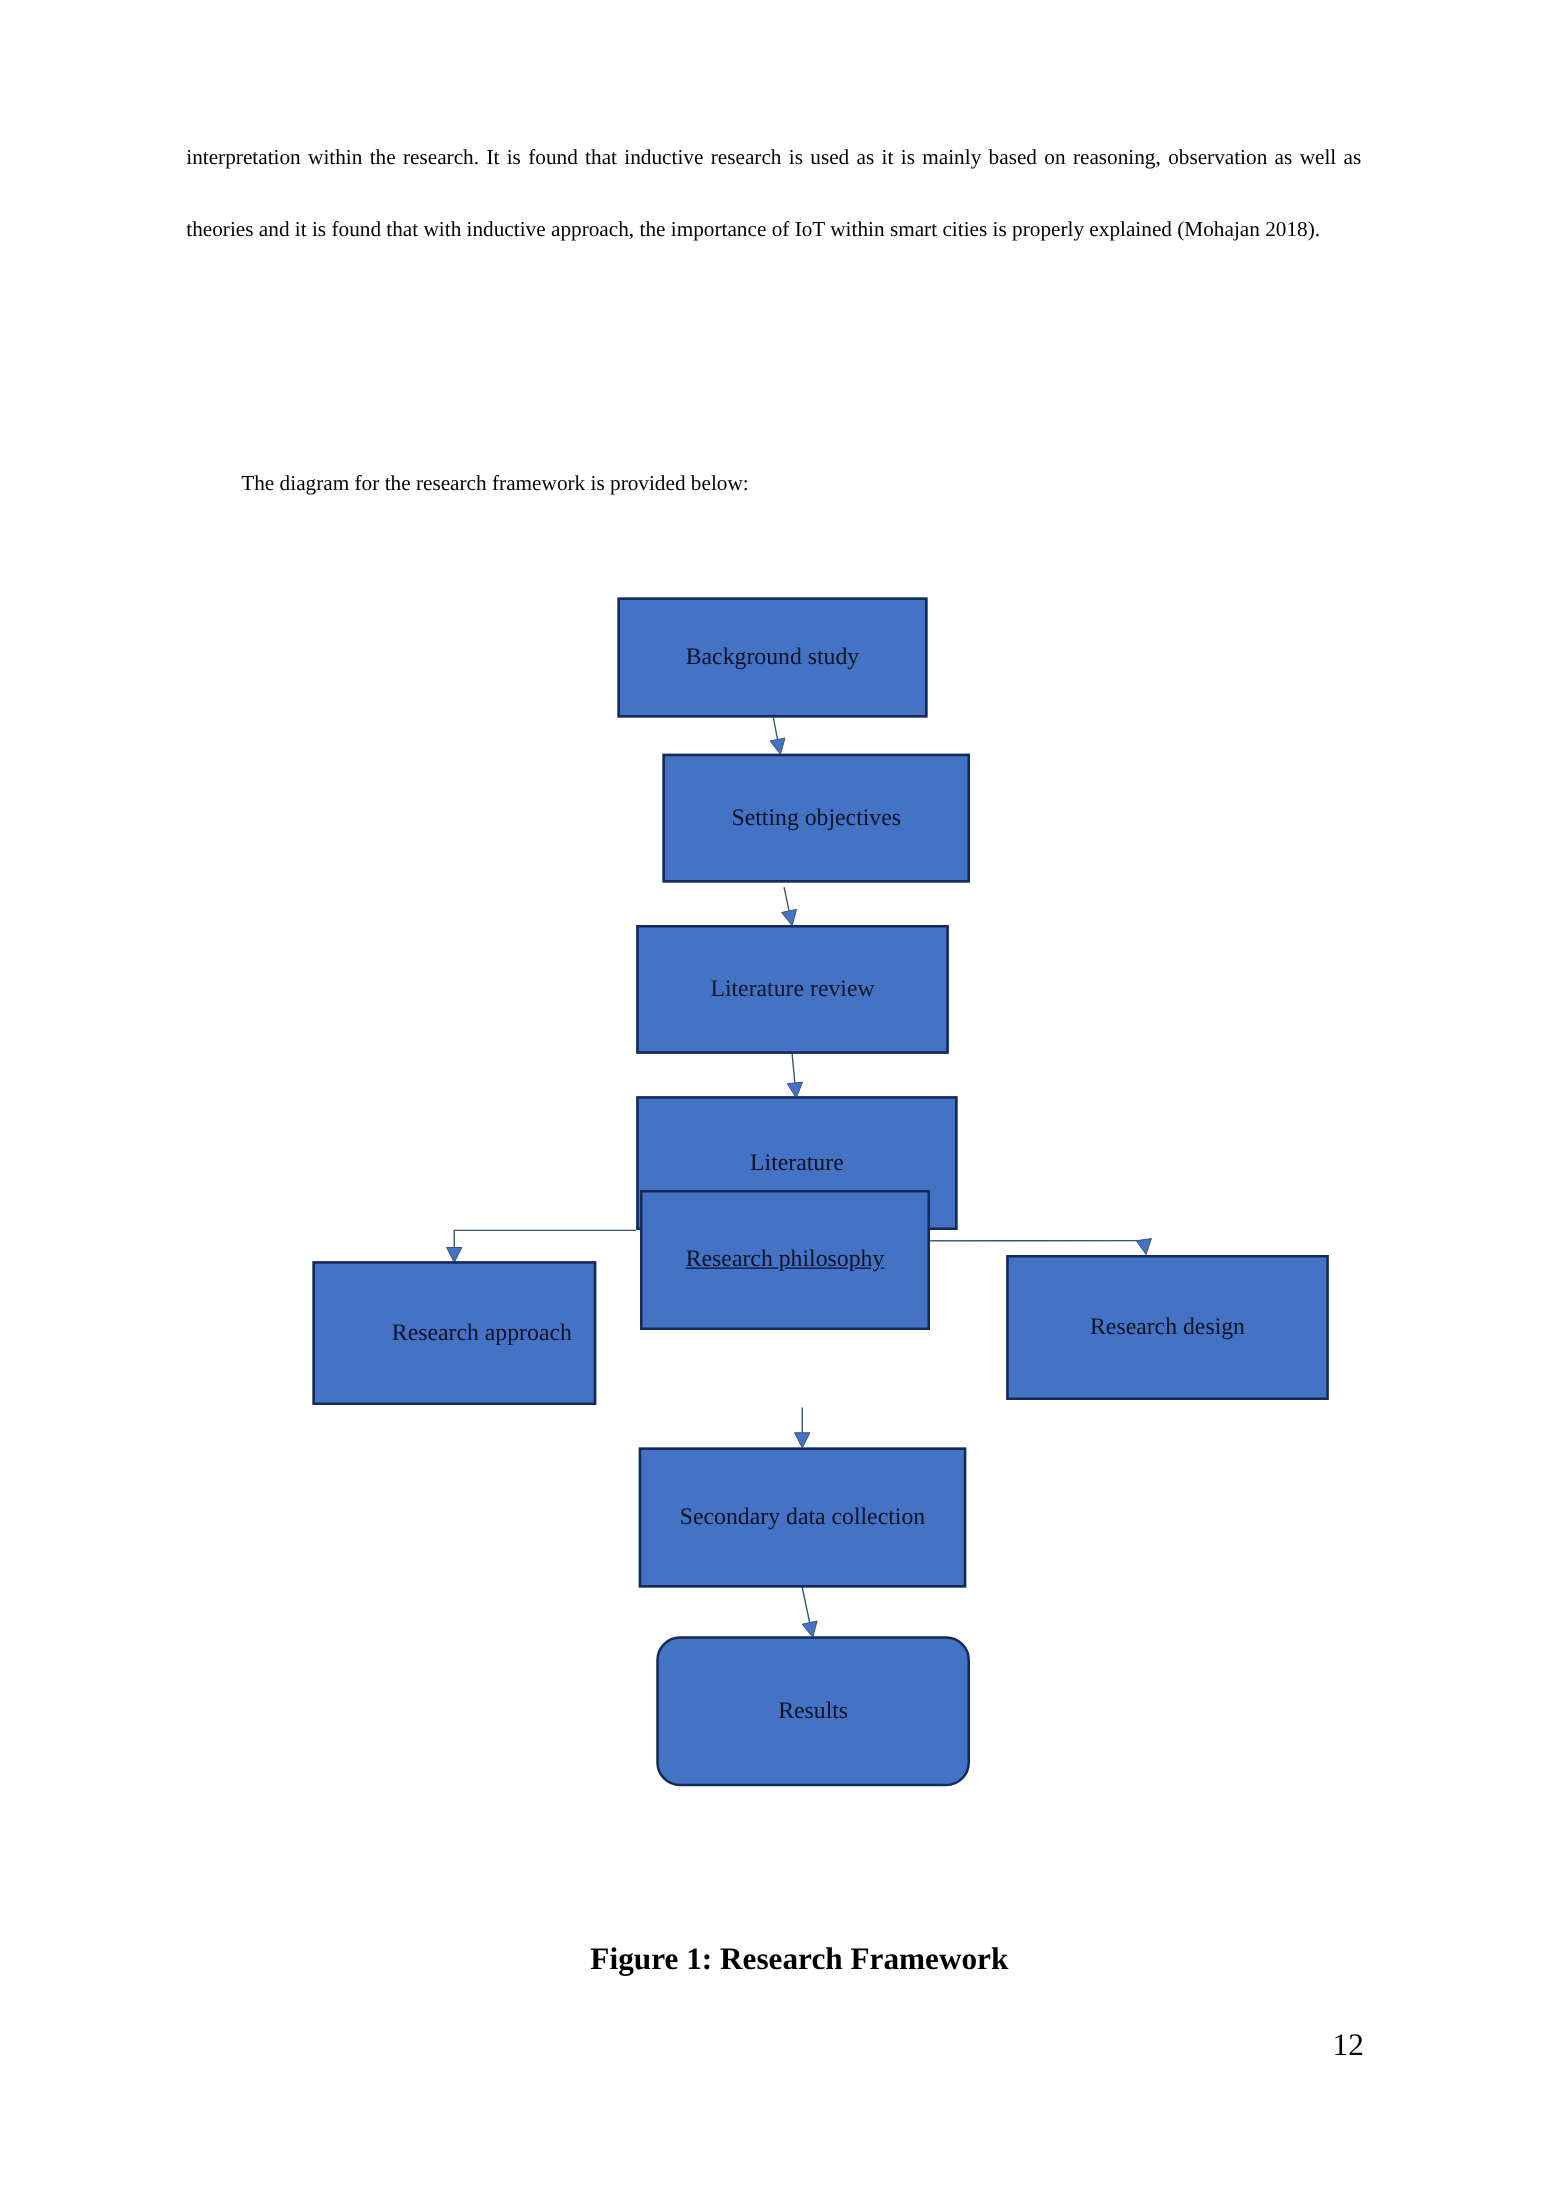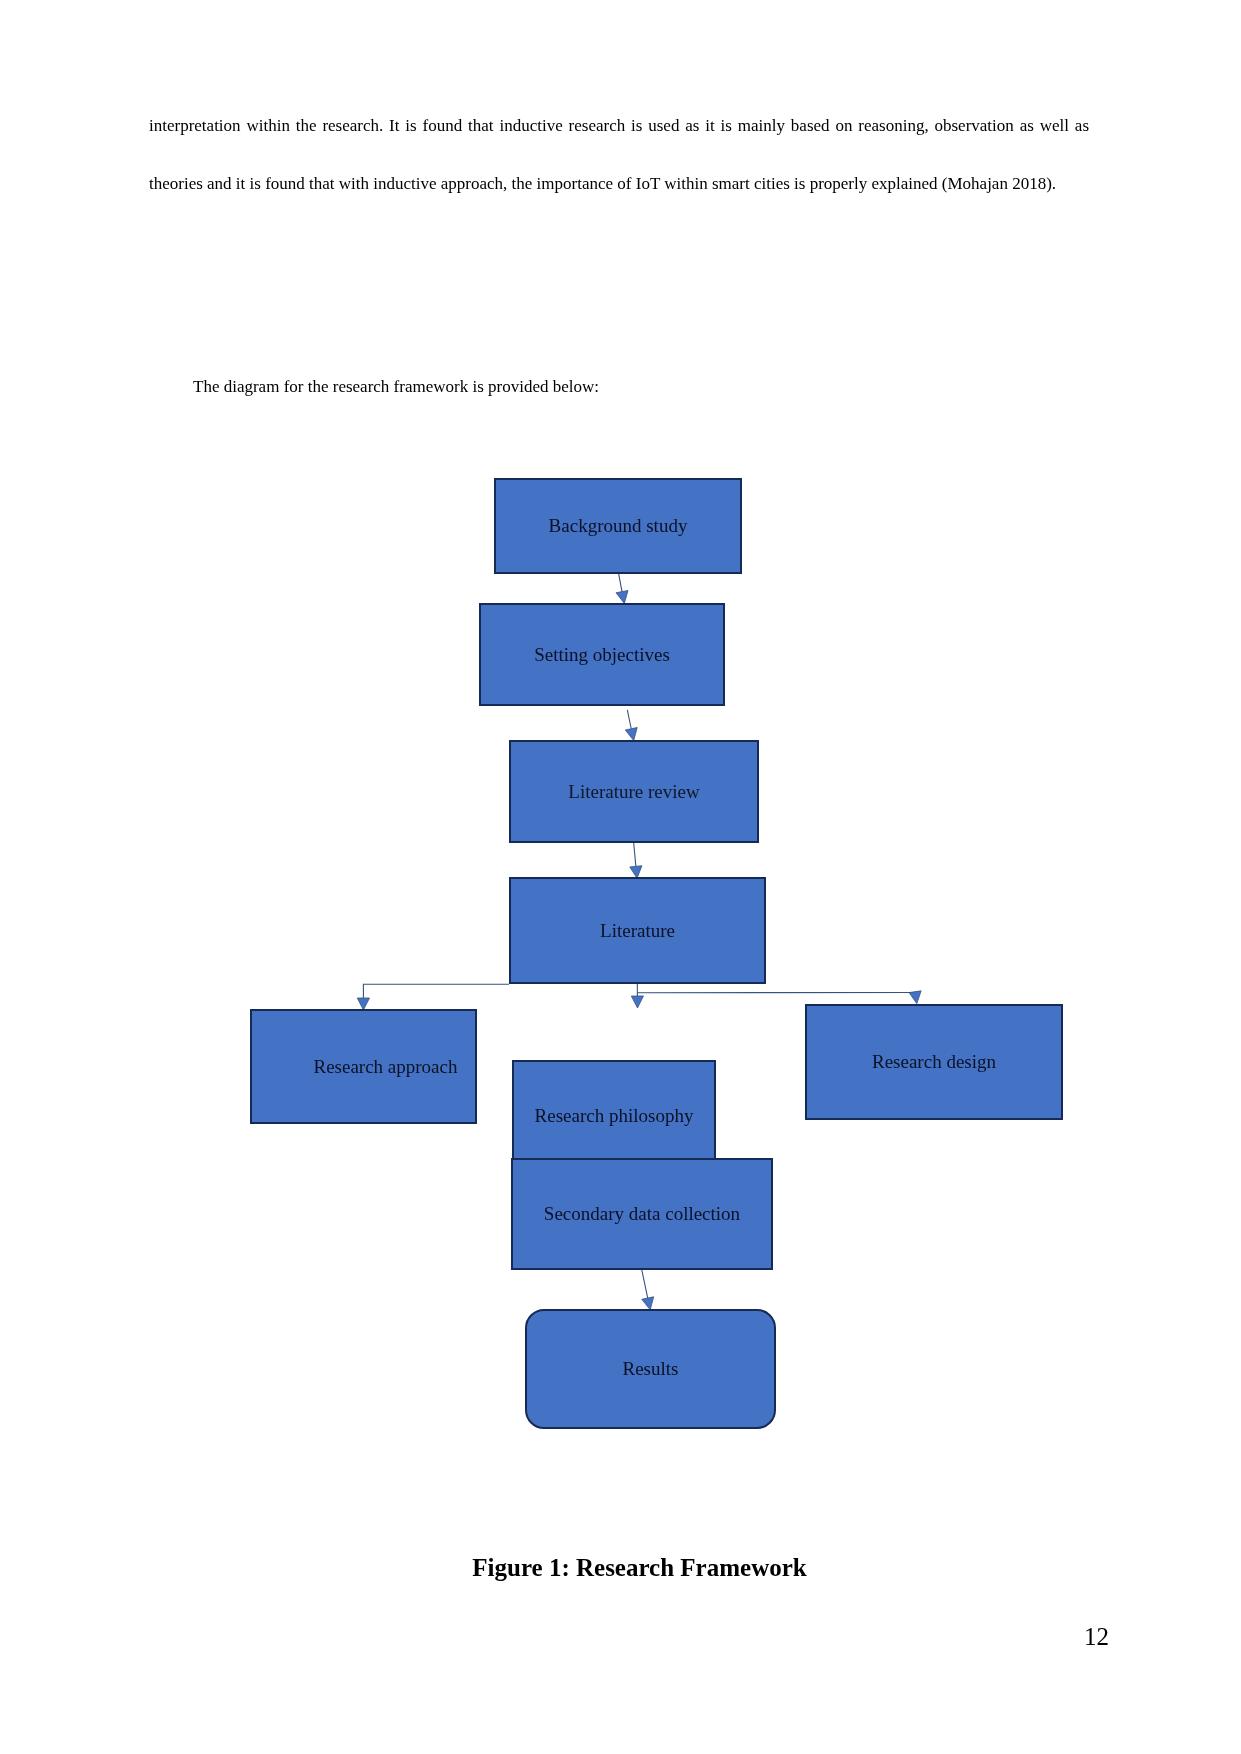--- a/index.html
+++ b/index.html
@@ -39,21 +39,21 @@
     text-align:center;
   }
 
   .caption{
     position:absolute;left:19px;top:1555px;width:1241px;
     text-align:center;font-weight:bold;font-size:25px;line-height:25px;
     color:#000;
   }
   .pageno{
     position:absolute;left:0;top:1624px;width:1091px;
-    text-align:right;font-size:25px;line-height:25px;color:#000;padding-left:18px;
+    text-align:right;font-size:25px;line-height:25px;color:#000;
   }
 </style>
 </head>
 <body>
 
 <div class="page">
 
   <p class="para" id="para1">interpretation within the research. It is found that inductive research is used as it is mainly based on reasoning, observation as well as theories and it is found that with inductive approach, the importance of IoT within smart cities is properly explained (Mohajan 2018).</p>
   <p class="para" id="para2"><span class="ind"></span><span>The diagram for the research framework is provided below:</span></p>
 
@@ -88,33 +88,33 @@
           <polygon points="641.80,1158.20 635.70,1146.20 647.90,1146.20" fill="#4472C4" stroke="#36547A" stroke-width="0.8" stroke-linejoin="miter"></polygon>
         </g>
         <g>
           <polyline points="641.60,1269.00 647.72,1298.06" fill="none" stroke="#36547A" stroke-width="1.1"></polyline>
           <polygon points="650.20,1309.80 641.76,1299.32 653.69,1296.80" fill="#4472C4" stroke="#36547A" stroke-width="0.8" stroke-linejoin="miter"></polygon>
         </g>
       </svg>
   <div class="node" style="left: 494px; top: 478px; width: 248px; height: 96px; background: rgb(68, 114, 196); border-color: rgb(21, 42, 85); color: rgb(11, 18, 38);">
         <span>Background study</span>
       </div>
-      <div class="node" style="left: 479px; top: 603px; width: 246px; height: 103px; background: rgb(68, 114, 196); border-color: rgb(21, 42, 85); color: rgb(11, 18, 38);">
+      <div class="node" style="left: 530px; top: 603px; width: 246px; height: 103px; background: rgb(68, 114, 196); border-color: rgb(21, 42, 85); color: rgb(11, 18, 38);">
         <span>Setting objectives</span>
       </div>
       <div class="node" style="left: 509px; top: 740px; width: 250px; height: 103px; background: rgb(68, 114, 196); border-color: rgb(21, 42, 85); color: #0f172a;">
         <span>Literature review</span>
       </div>
       <div class="node" style="left: 509px; top: 877px; width: 257px; height: 107px; background: rgb(68, 114, 196); border-color: rgb(21, 42, 85); color: rgb(11, 18, 38);">
         <span>Literature</span>
       </div>
       <div class="node" style="left: 250px; top: 1009px; width: 227px; height: 115px; background: rgb(68, 114, 196); border-color: rgb(21, 42, 85); color: rgb(11, 18, 38); padding-left: 44px;">
         <span>Research approach</span>
       </div>
-      <div class="node" style="left: 512px; top: 1060px; width: 204px; height: 112px; background: rgb(68, 114, 196); border-color: rgb(21, 42, 85); color: rgb(11, 18, 38);">
+      <div class="node" style="left: 512px; top: 952px; width: 232px; height: 112px; background: rgb(68, 114, 196); border-color: rgb(21, 42, 85); color: rgb(11, 18, 38); text-decoration: underline;">
         <span>Research philosophy</span>
       </div>
       <div class="node" style="left: 805px; top: 1004px; width: 258px; height: 116px; background: rgb(68, 114, 196); border-color: rgb(21, 42, 85); color: rgb(11, 18, 38);">
         <span>Research design</span>
       </div>
       <div class="node" style="left: 511px; top: 1158px; width: 262px; height: 112px; background: rgb(68, 114, 196); border-color: rgb(21, 42, 85); color: rgb(11, 18, 38);">
         <span>Secondary data collection</span>
       </div>
       <div class="node" style="left: 525px; top: 1309px; width: 251px; height: 120px; background: rgb(68, 114, 196); border-color: rgb(21, 42, 85); color: rgb(11, 18, 38); border-radius: 19px;">
         <span>Results</span>

